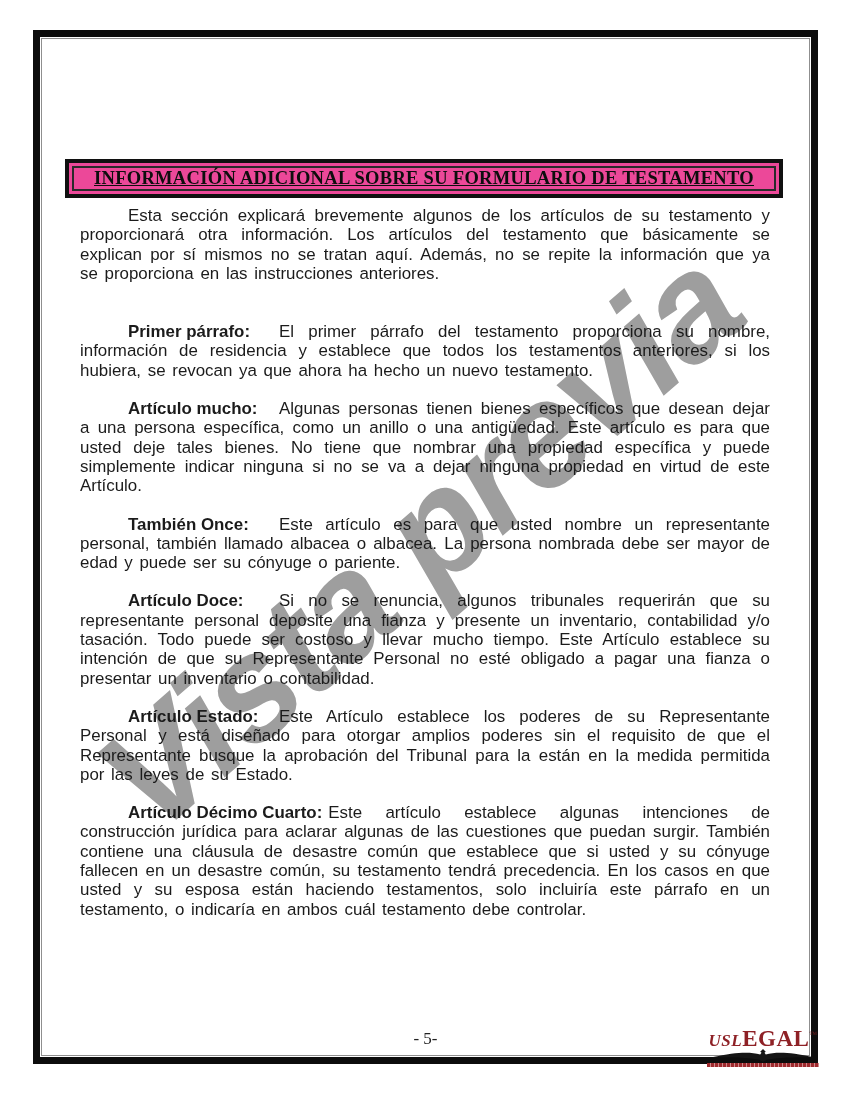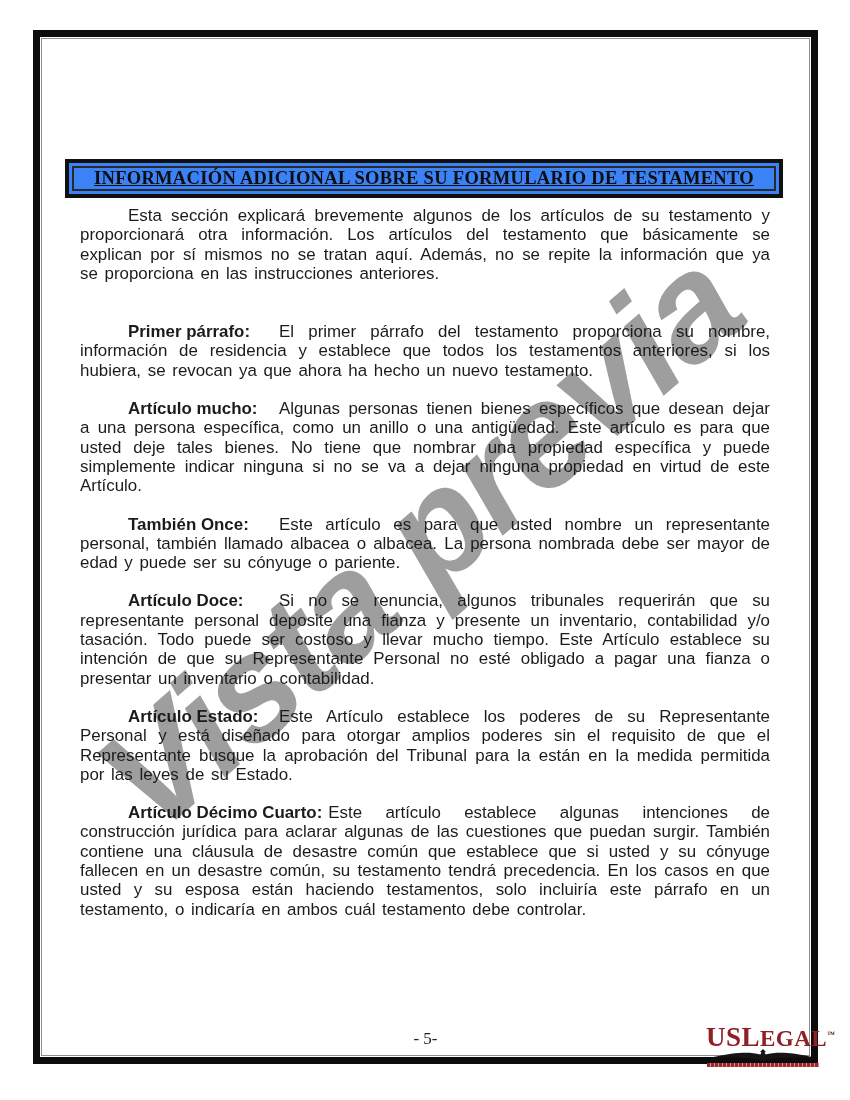--- a/index.html
+++ b/index.html
@@ -20,21 +20,21 @@
   .watermark{
     position:absolute;left:419px;top:541px;z-index:0;
     transform:translate(-50%,-50%) rotate(-41deg);
     font-family:"Liberation Sans",sans-serif;
     font-style:italic;font-weight:bold;font-size:148px;
     letter-spacing:-3px;color:#9e9e9e;white-space:nowrap;
   }
   
   .title-box{
     position:absolute;left:65px;top:159px;width:718px;height:39px;
-    border:4px solid #101010;box-sizing:border-box;background:#3b82f6;z-index:2;
+    border:4px solid #101010;box-sizing:border-box;background:#ec4899;z-index:2;
   }
   .title-inner{
     position:absolute;left:3px;top:3px;right:3px;bottom:3px;
     border:2px solid #2a2a2a;display:flex;align-items:center;justify-content:center;
   }
   .title-text{
     font-family:"Liberation Serif",serif;font-weight:bold;font-size:18.5px;
     letter-spacing:0.3px;text-decoration:underline;white-space:nowrap;color:#0e0e0e;
   }
   
@@ -51,21 +51,21 @@
   
   .footer-pagenum{
     position:absolute;left:33px;top:1029px;width:785px;text-align:center;
     font-family:"Liberation Serif",serif;font-size:17px;color:#222;z-index:2;
   }
   .logo{position:absolute;left:706px;top:1024px;width:114px;text-align:center;z-index:3;}
   .logo-text{
     font-family:"Liberation Serif",serif;font-weight:bold;color:#8e2126;
     line-height:22px;white-space:nowrap;
   }
-  .lg-big{font-size:27px;letter-spacing:0.5px;}
+  .lg-big{font-size:17px;letter-spacing:0.5px;font-style:italic;}
   .lg-small{font-size:23px;letter-spacing:0.5px;}
   .lg-tm{font-size:8px;vertical-align:9px;color:#5a1518;letter-spacing:0;}
   .eagle{display:block;margin:-3px auto 0 auto;width:110px;height:13px;}
   .logo-strip{
     margin:1px auto 0 auto;width:112px;height:4px;
     background:repeating-linear-gradient(90deg,#9e2a2e 0px,#9e2a2e 3px,#cf8a8c 3px,#cf8a8c 4px);
   }
 </style>
 </head>
 <body>

